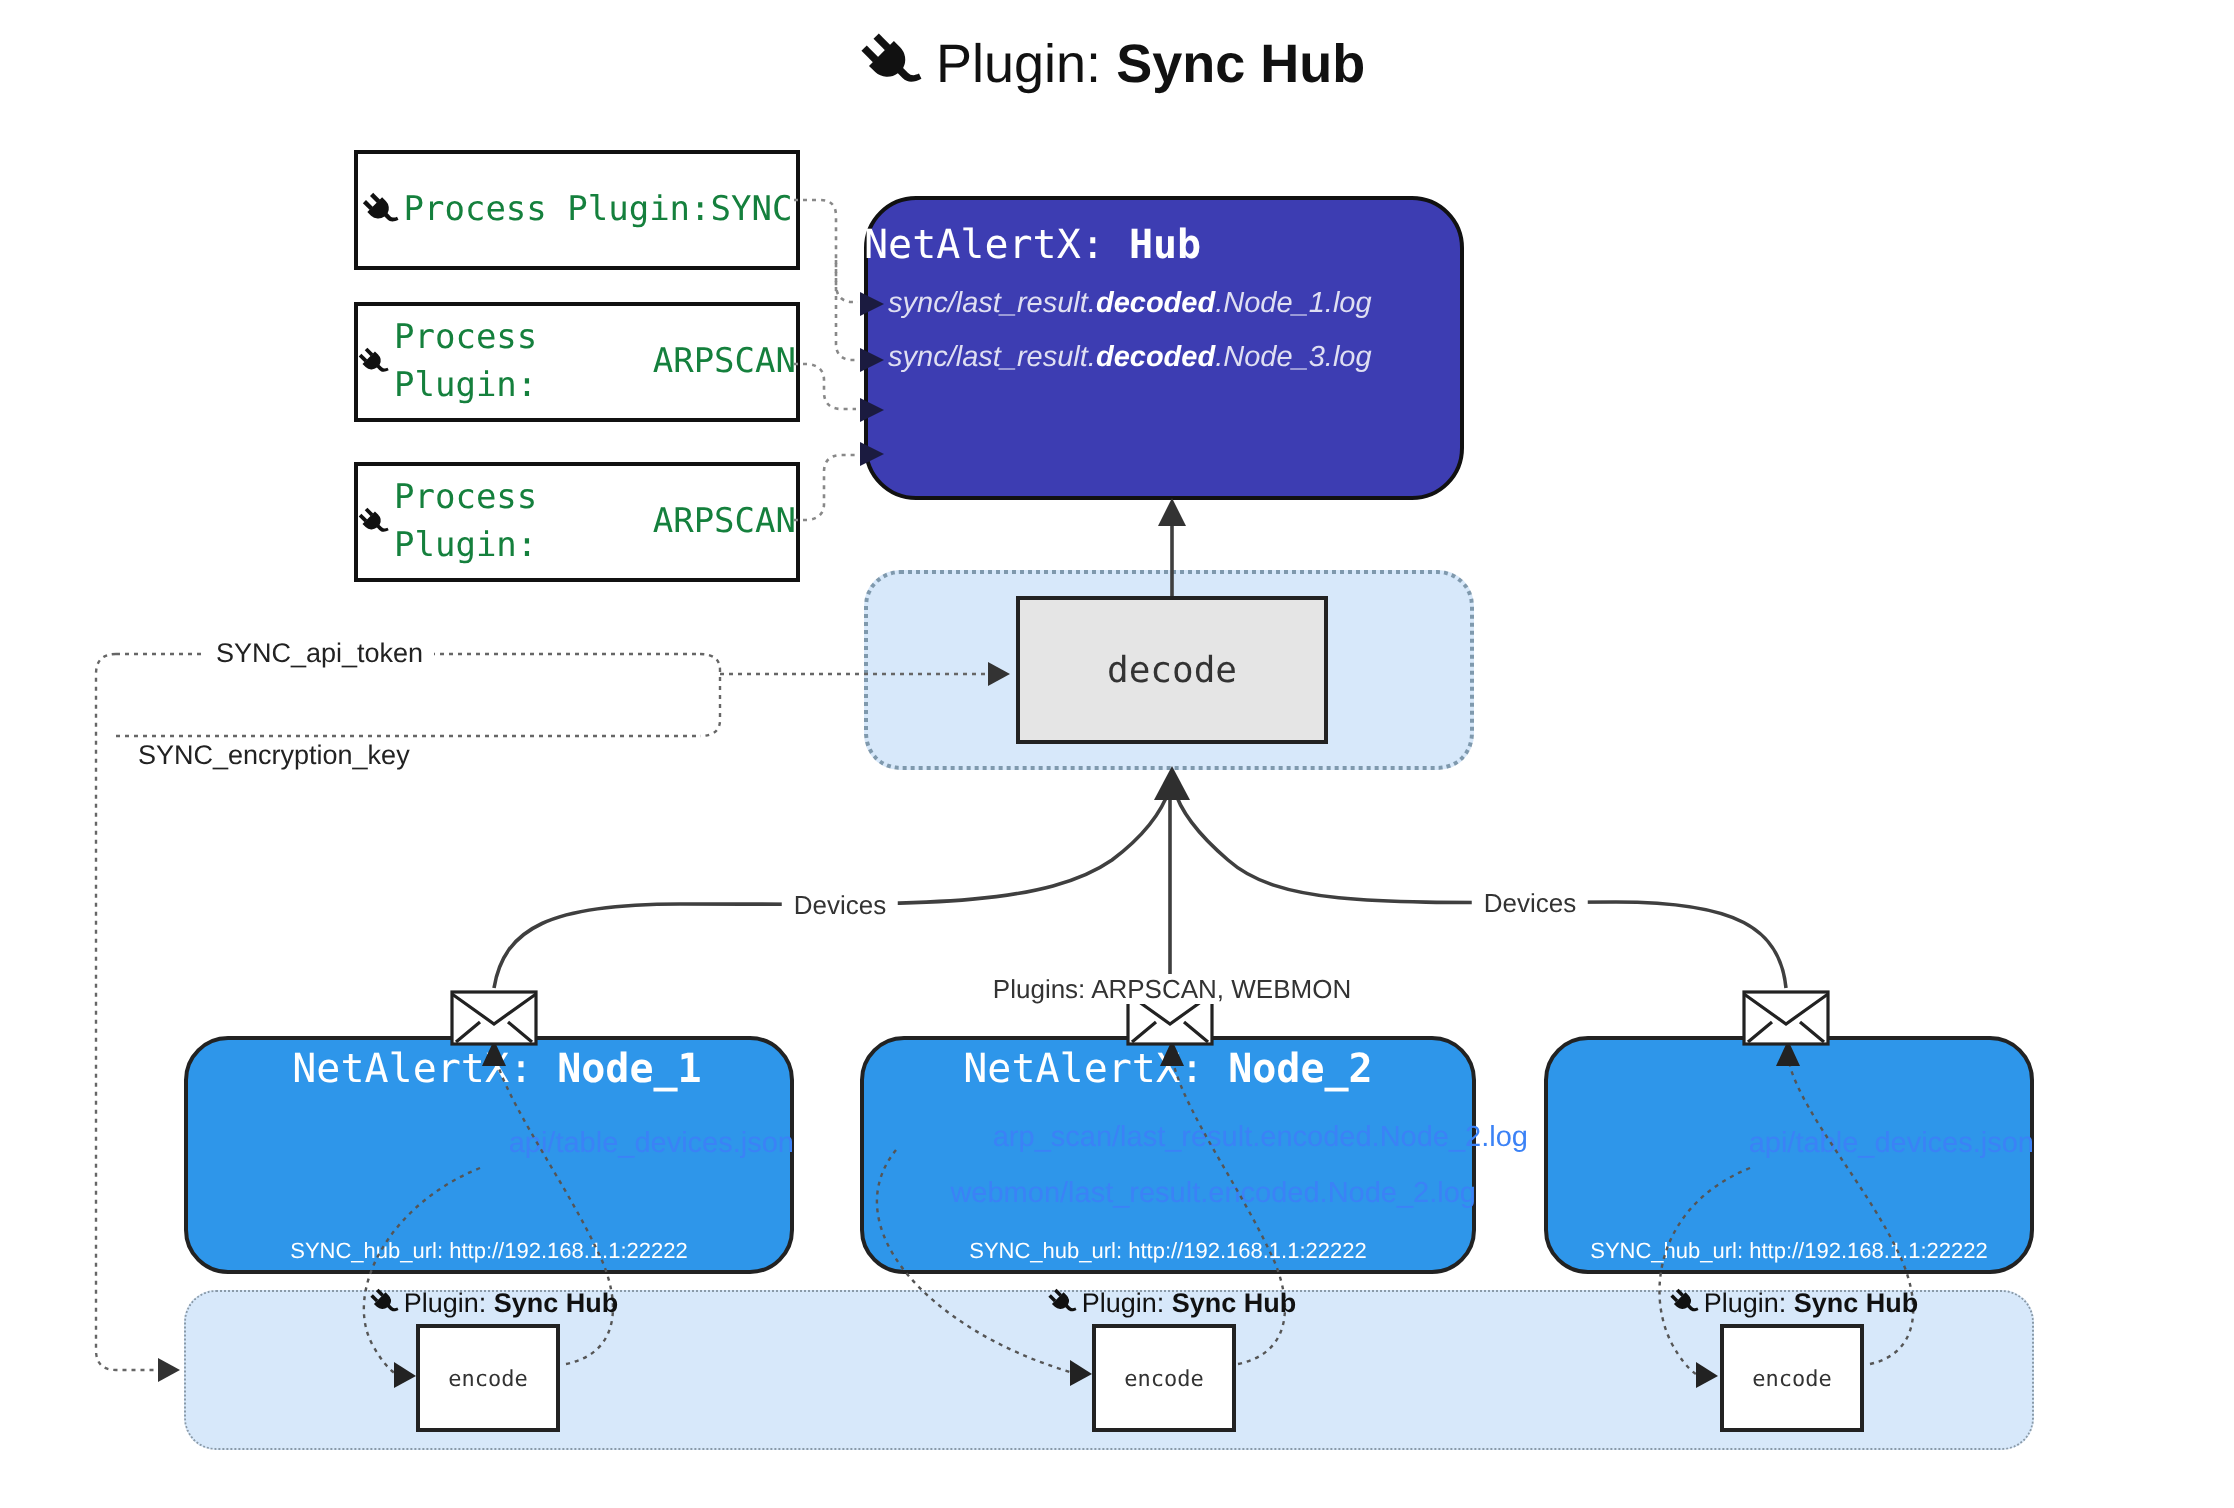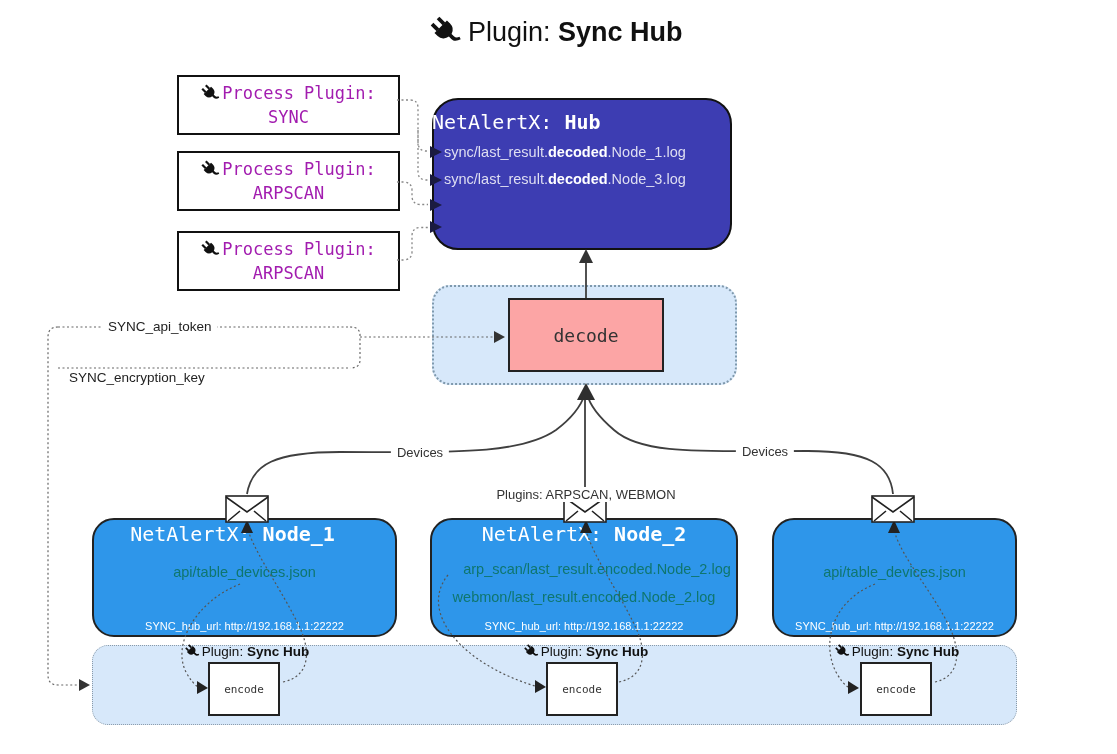--- a/index.html
+++ b/index.html
@@ -8,54 +8,54 @@
   .abs{position:absolute;}
   b{font-weight:bold;}
 
   
   #main-title{left:430px;top:16px;display:flex;align-items:center;gap:6px;
               font-size:27px;color:#111;}
   #main-title .plug{width:32px;height:32px;color:#111;}
 
   
   .pbox{left:177px;width:219px;height:56px;background:#fff;border:2px solid #111;
-        display:flex;flex-direction:column;align-items:center;justify-content:center;
-        font-family:"DejaVu Sans Mono",monospace;font-size:17px;color:#a21caf;line-height:24px;}
+        display:flex;flex-direction:row;align-items:center;justify-content:center;
+        font-family:"DejaVu Sans Mono",monospace;font-size:17px;color:#15803d;line-height:24px;}
   .pbox .l1{display:flex;align-items:center;gap:2px;}
   .pbox .plug{width:19px;height:19px;color:#111;}
 
   
   #hub-url{left:432px;top:77px;width:300px;text-align:center;font-size:11px;color:#222;margin-top:34px;}
   #hub{left:432px;top:98px;width:300px;height:152px;background:var(--hub-bg,#3d3db2);
        border:2px solid #111;border-radius:26px;box-sizing:border-box;}
   #hub-name{left:432px;top:110px;width:300px;text-align:left;color:#fff;
             font-family:"DejaVu Sans Mono",monospace;font-size:20px;}
-  .hublog{color:#dfdff2;font-size:14.5px;white-space:nowrap;}
+  .hublog{color:#dfdff2;font-size:14.5px;white-space:nowrap;font-style:italic;}
   .hublog b{color:#fff;}
 
   
   #decode-panel{left:432px;top:285px;width:305px;height:100px;background:var(--panel-bg,#d7e8fa);
                 border:2px dotted #7f99ad;border-radius:18px;box-sizing:border-box;}
-  #decode-box{left:508px;top:298px;width:156px;height:74px;background:#fca5a5;border:2.5px solid #222;
+  #decode-box{left:508px;top:298px;width:156px;height:74px;background:#e5e5e5;border:2.5px solid #222;
               box-sizing:border-box;display:flex;align-items:center;justify-content:center;
               font-family:"DejaVu Sans Mono",monospace;font-size:18px;color:#333;}
 
   
   .setting-label{background:#fff;padding:0 5px;font-size:13.5px;color:#222;z-index:6;white-space:nowrap;}
 
   
   .edge-label{background:#fff;padding:0 6px;font-size:13px;color:#333;z-index:6;white-space:nowrap;
               transform:translateX(-50%);}
 
   
   .node{top:518px;height:119px;background:var(--node-bg,#2e96ea);border:2.5px solid #222;
         border-radius:22px;box-sizing:border-box;}
   .node-title{top:522px;text-align:center;color:#fff;
               font-family:"DejaVu Sans Mono",monospace;font-size:20px;}
-  .node-line{text-align:center;color:#0f766e;font-size:14.5px;white-space:nowrap;}
+  .node-line{text-align:right;color:#3b82f6;font-size:14.5px;white-space:nowrap;}
   .node-url{top:620px;text-align:center;color:#fff;font-size:11px;white-space:nowrap;}
 
   
   #encode-bar{left:92px;top:645px;width:925px;height:80px;background:var(--panel-bg,#d7e8fa);
               border:1.5px dotted #8a9aa8;border-radius:16px;box-sizing:border-box;}
   .encode-box{top:662px;width:72px;height:54px;background:#fff;border:2px solid #222;
               box-sizing:border-box;display:flex;align-items:center;justify-content:center;
               font-family:"DejaVu Sans Mono",monospace;font-size:11px;color:#333;z-index:4;}
   .enc-label{top:644px;display:flex;align-items:center;gap:2px;font-size:13.5px;color:#111;
              transform:translateX(-50%);z-index:6;white-space:nowrap;}
@@ -127,21 +127,21 @@
   </div>
 
   <div class="abs setting-label" style="left:103px;top:319px">SYNC_api_token</div>
   <div class="abs setting-label" style="left:64px;top:370px">SYNC_encryption_key</div>
 
   <div class="abs edge-label" style="left:420px;top:445px">Devices</div>
   <div class="abs edge-label" style="left:586px;top:487px">Plugins: ARPSCAN, WEBMON</div>
   <div class="abs edge-label" style="left:765px;top:444px">Devices</div>
 
   <div class="abs node" style="left:92px;width:305px"></div>
-  <div class="abs node-title" style="left:80px;width:305px">
+  <div class="abs node-title" style="left:96px;width:305px">
     <span>NetAlertX: </span><b>Node_1</b>
   </div>
   <div class="abs node-line" style="left:92px;width:305px;top:564px">api/table_devices.json</div>
   <div class="abs node-url" style="left:92px;width:305px">SYNC_hub_url: http://192.168.1.1:22222</div>
 
   <div class="abs node" style="left:430px;width:308px"></div>
   <div class="abs node-title" style="left:430px;width:308px">
     <span>NetAlertX: </span><b>Node_2</b>
   </div>
   <div class="abs node-line" style="left:430px;width:334px;top:561px">arp_scan/last_result.encoded.Node_2.log</div>

